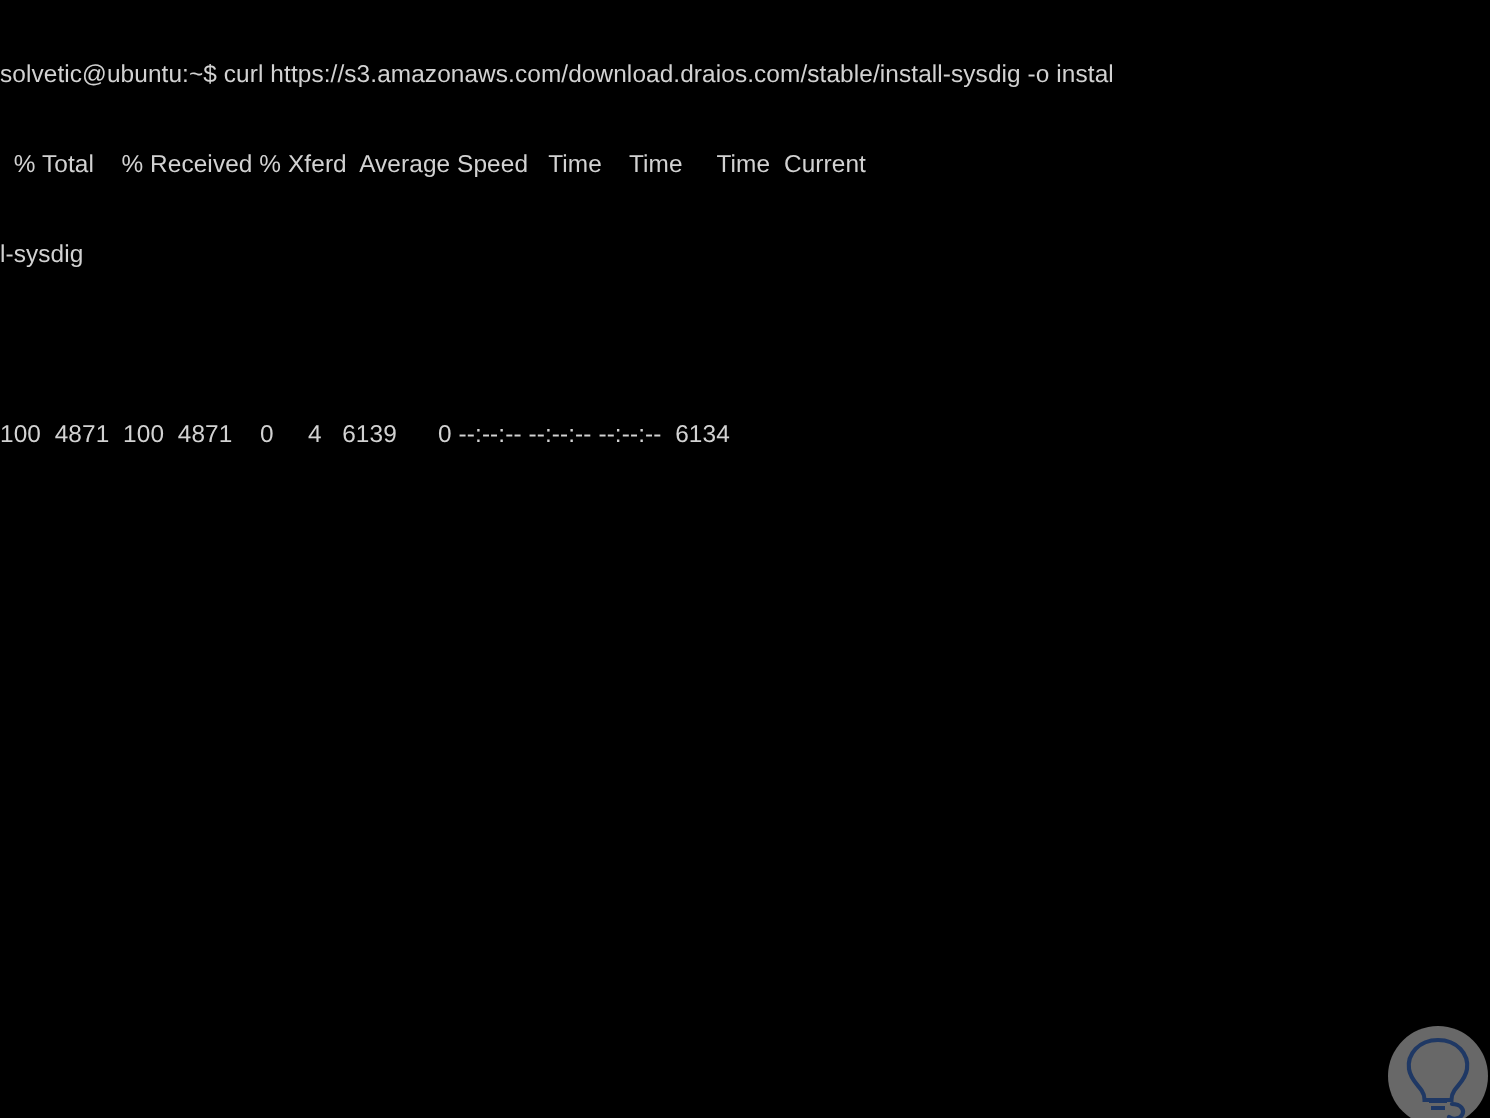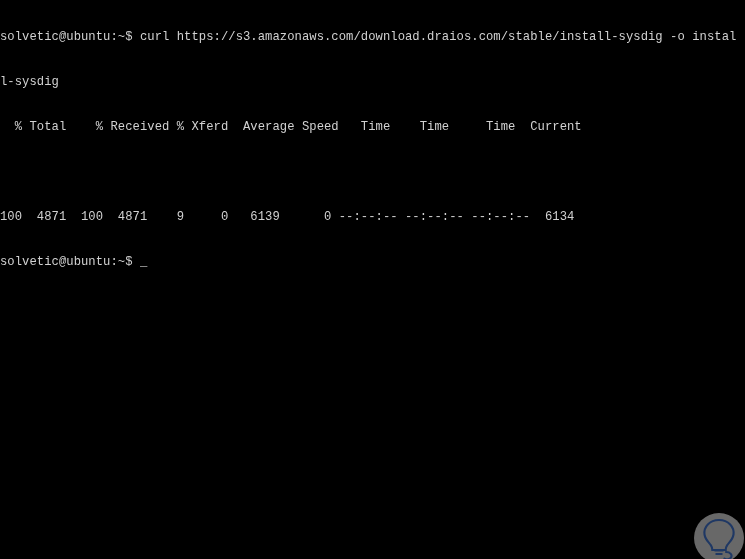--- a/index.html
+++ b/index.html
@@ -15,21 +15,21 @@
     overflow: hidden;
   }
   #terminal {
     position: absolute;
     left: 0;
     top: 0;
     width: 745px;
     height: 559px;
     box-sizing: border-box;
     padding: 0;
-    font-family: Liberation Mono, monospace;
+    font-family: Liberation Sans, sans-serif;
     font-size: 12.2px;
     line-height: 15px;
     letter-spacing: 0.05px;
     color: #d2d2d2;
     background: #000000;
     white-space: pre;
     font-weight: normal;
     -webkit-font-smoothing: none;
   }
   .line {
@@ -51,25 +51,24 @@
     pointer-events: none;
   }
 </style>
 </head>
 <body>
 
 <div id="screen">
 
   <div id="terminal">
     <span class="line">solvetic@ubuntu:~$ curl https://s3.amazonaws.com/download.draios.com/stable/install-sysdig -o instal</span>
+    <span class="line">  % Total    % Received % Xferd  Average Speed   Time    Time     Time  Current</span>
     <span class="line">l-sysdig</span>
-    <span class="line">  % Total    % Received % Xferd  Average Speed   Time    Time     Time  Current</span>
     <span class="line"></span>
-    <span class="line">100  4871  100  4871    9     0   6139      0 --:--:-- --:--:-- --:--:--  6134</span>
-    <span class="line"><span>solvetic@ubuntu:~$ </span><span class="cursor">_</span></span>
+    <span class="line">100  4871  100  4871    0     4   6139      0 --:--:-- --:--:-- --:--:--  6134</span>
   </div>
 
   <svg id="watermark" viewBox="0 0 52 52">
     <circle cx="26" cy="26" r="25" fill="#6e6e6e" opacity="0.95"></circle>
     <path d="M26 8 C16.5 8 10.5 15 11.5 22.5 C12.2 27.6 16 30.5 17.8 33.2 C19 35 19.3 36.6 19.3 38 L32.7 38 C32.7 36.6 33 35 34.2 33.2 C36 30.5 39.8 27.6 40.5 22.5 C41.5 15 35.5 8 26 8 Z" fill="none" stroke="#1f3864" stroke-width="2.1"></path>
     <path d="M21.5 38.5 L30.5 38.5 M22.5 42 L29.5 42" fill="none" stroke="#1f3864" stroke-width="2"></path>
     <path d="M33 40 C37.5 40 39.5 43 38 45.5 C36.8 47.5 33.5 48 31.5 46.5" fill="none" stroke="#1f3864" stroke-width="2.1" stroke-linecap="round"></path>
   </svg>
 
 </div>

